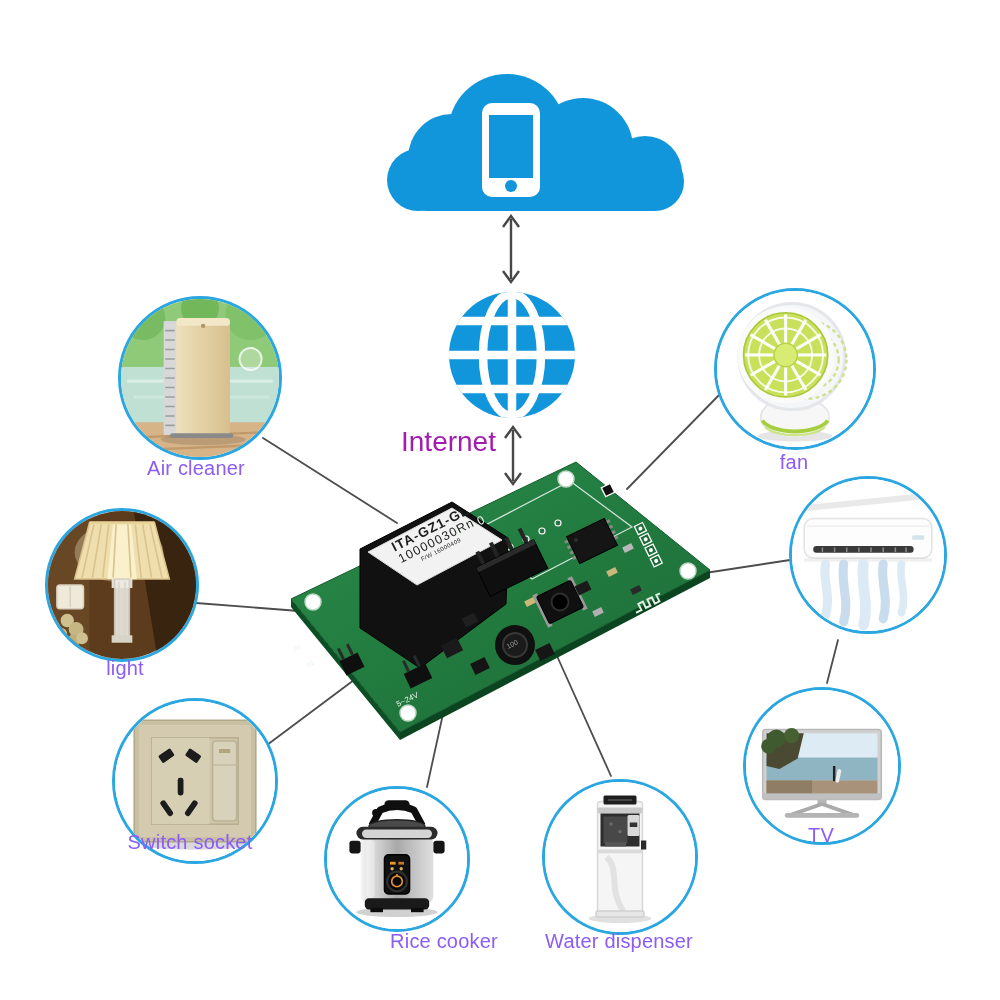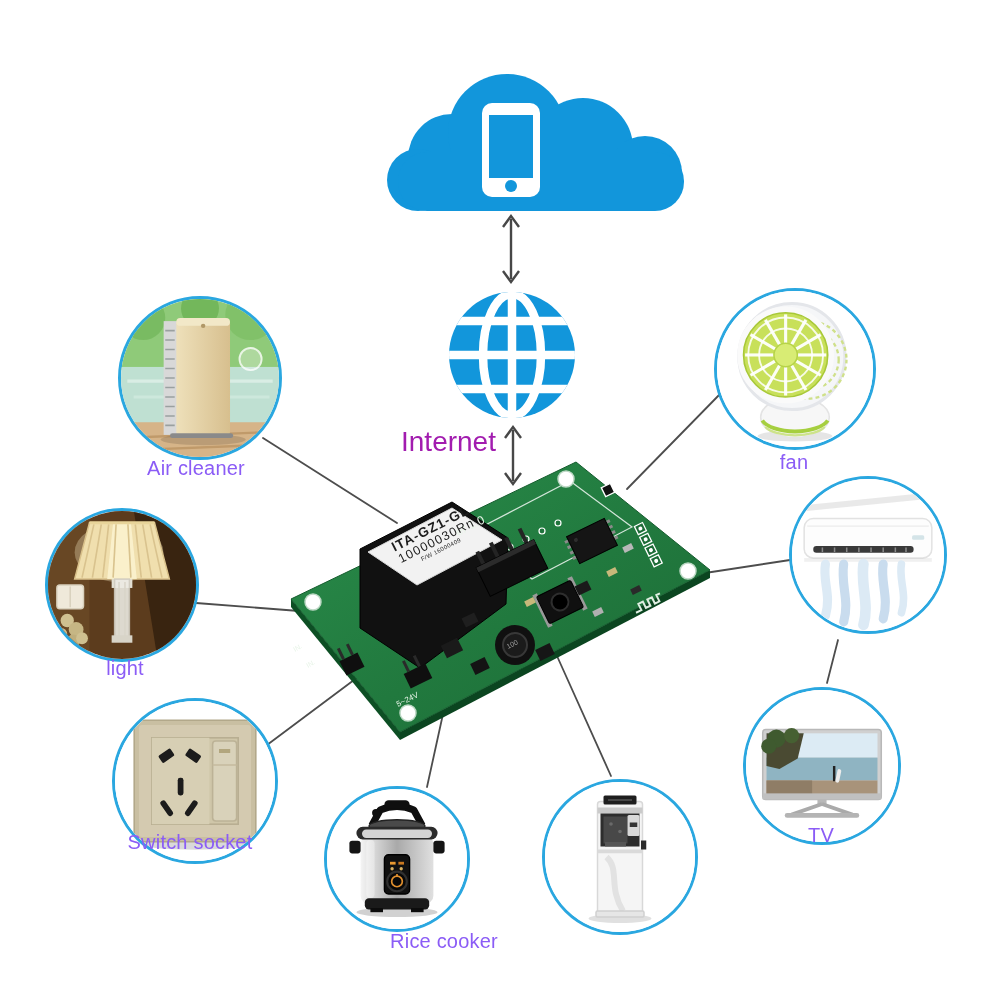--- a/index.html
+++ b/index.html
@@ -390,20 +390,21 @@
         <circle cx="50" cy="33" r="1.2" fill="#6a6a6a"></circle>
       <rect x="55" y="22" width="8" height="14" rx="1" fill="#d8d8d8"></rect>
       <rect x="56.5" y="27" width="5" height="3" fill="#333"></rect>
       <rect x="40" y="40" width="14" height="3" fill="#555"></rect>
       <rect x="35" y="45" width="30" height="2.5" fill="#dadada"></rect>
       <path d="M41,50 C50,58 42,70 52,86" fill="none" stroke="#e2e2e2" stroke-width="4"></path>
       <rect x="64" y="39" width="3.5" height="6" fill="#2a2a2a"></rect>
       <rect x="34" y="86" width="32" height="4" rx="1" fill="#e6e6e6" stroke="#d0d0d0"></rect>
     </svg>
   </div>
+  <div class="label l-water">Water dispenser</div>
 
   <div class="node n-tv">
     <svg viewBox="0 0 100 100">
       <rect width="100" height="100" fill="#ffffff"></rect>
       <rect x="11" y="26" width="78" height="46" rx="2" fill="#d0d0d0" stroke="#b8b8b8"></rect>
       <rect x="13.5" y="28.5" width="73" height="16" fill="#dcebf4"></rect>
       <rect x="13.5" y="44.5" width="73" height="15" fill="#8fb4c2"></rect>
       <rect x="13.5" y="59.5" width="73" height="10" fill="#a8937a"></rect>
       <rect x="13.5" y="59.5" width="30" height="10" fill="#8f7d66"></rect>
       <polygon points="13.5,28.5 38,28.5 34,45 22,52 13.5,50" fill="#4a4a32"></polygon>

